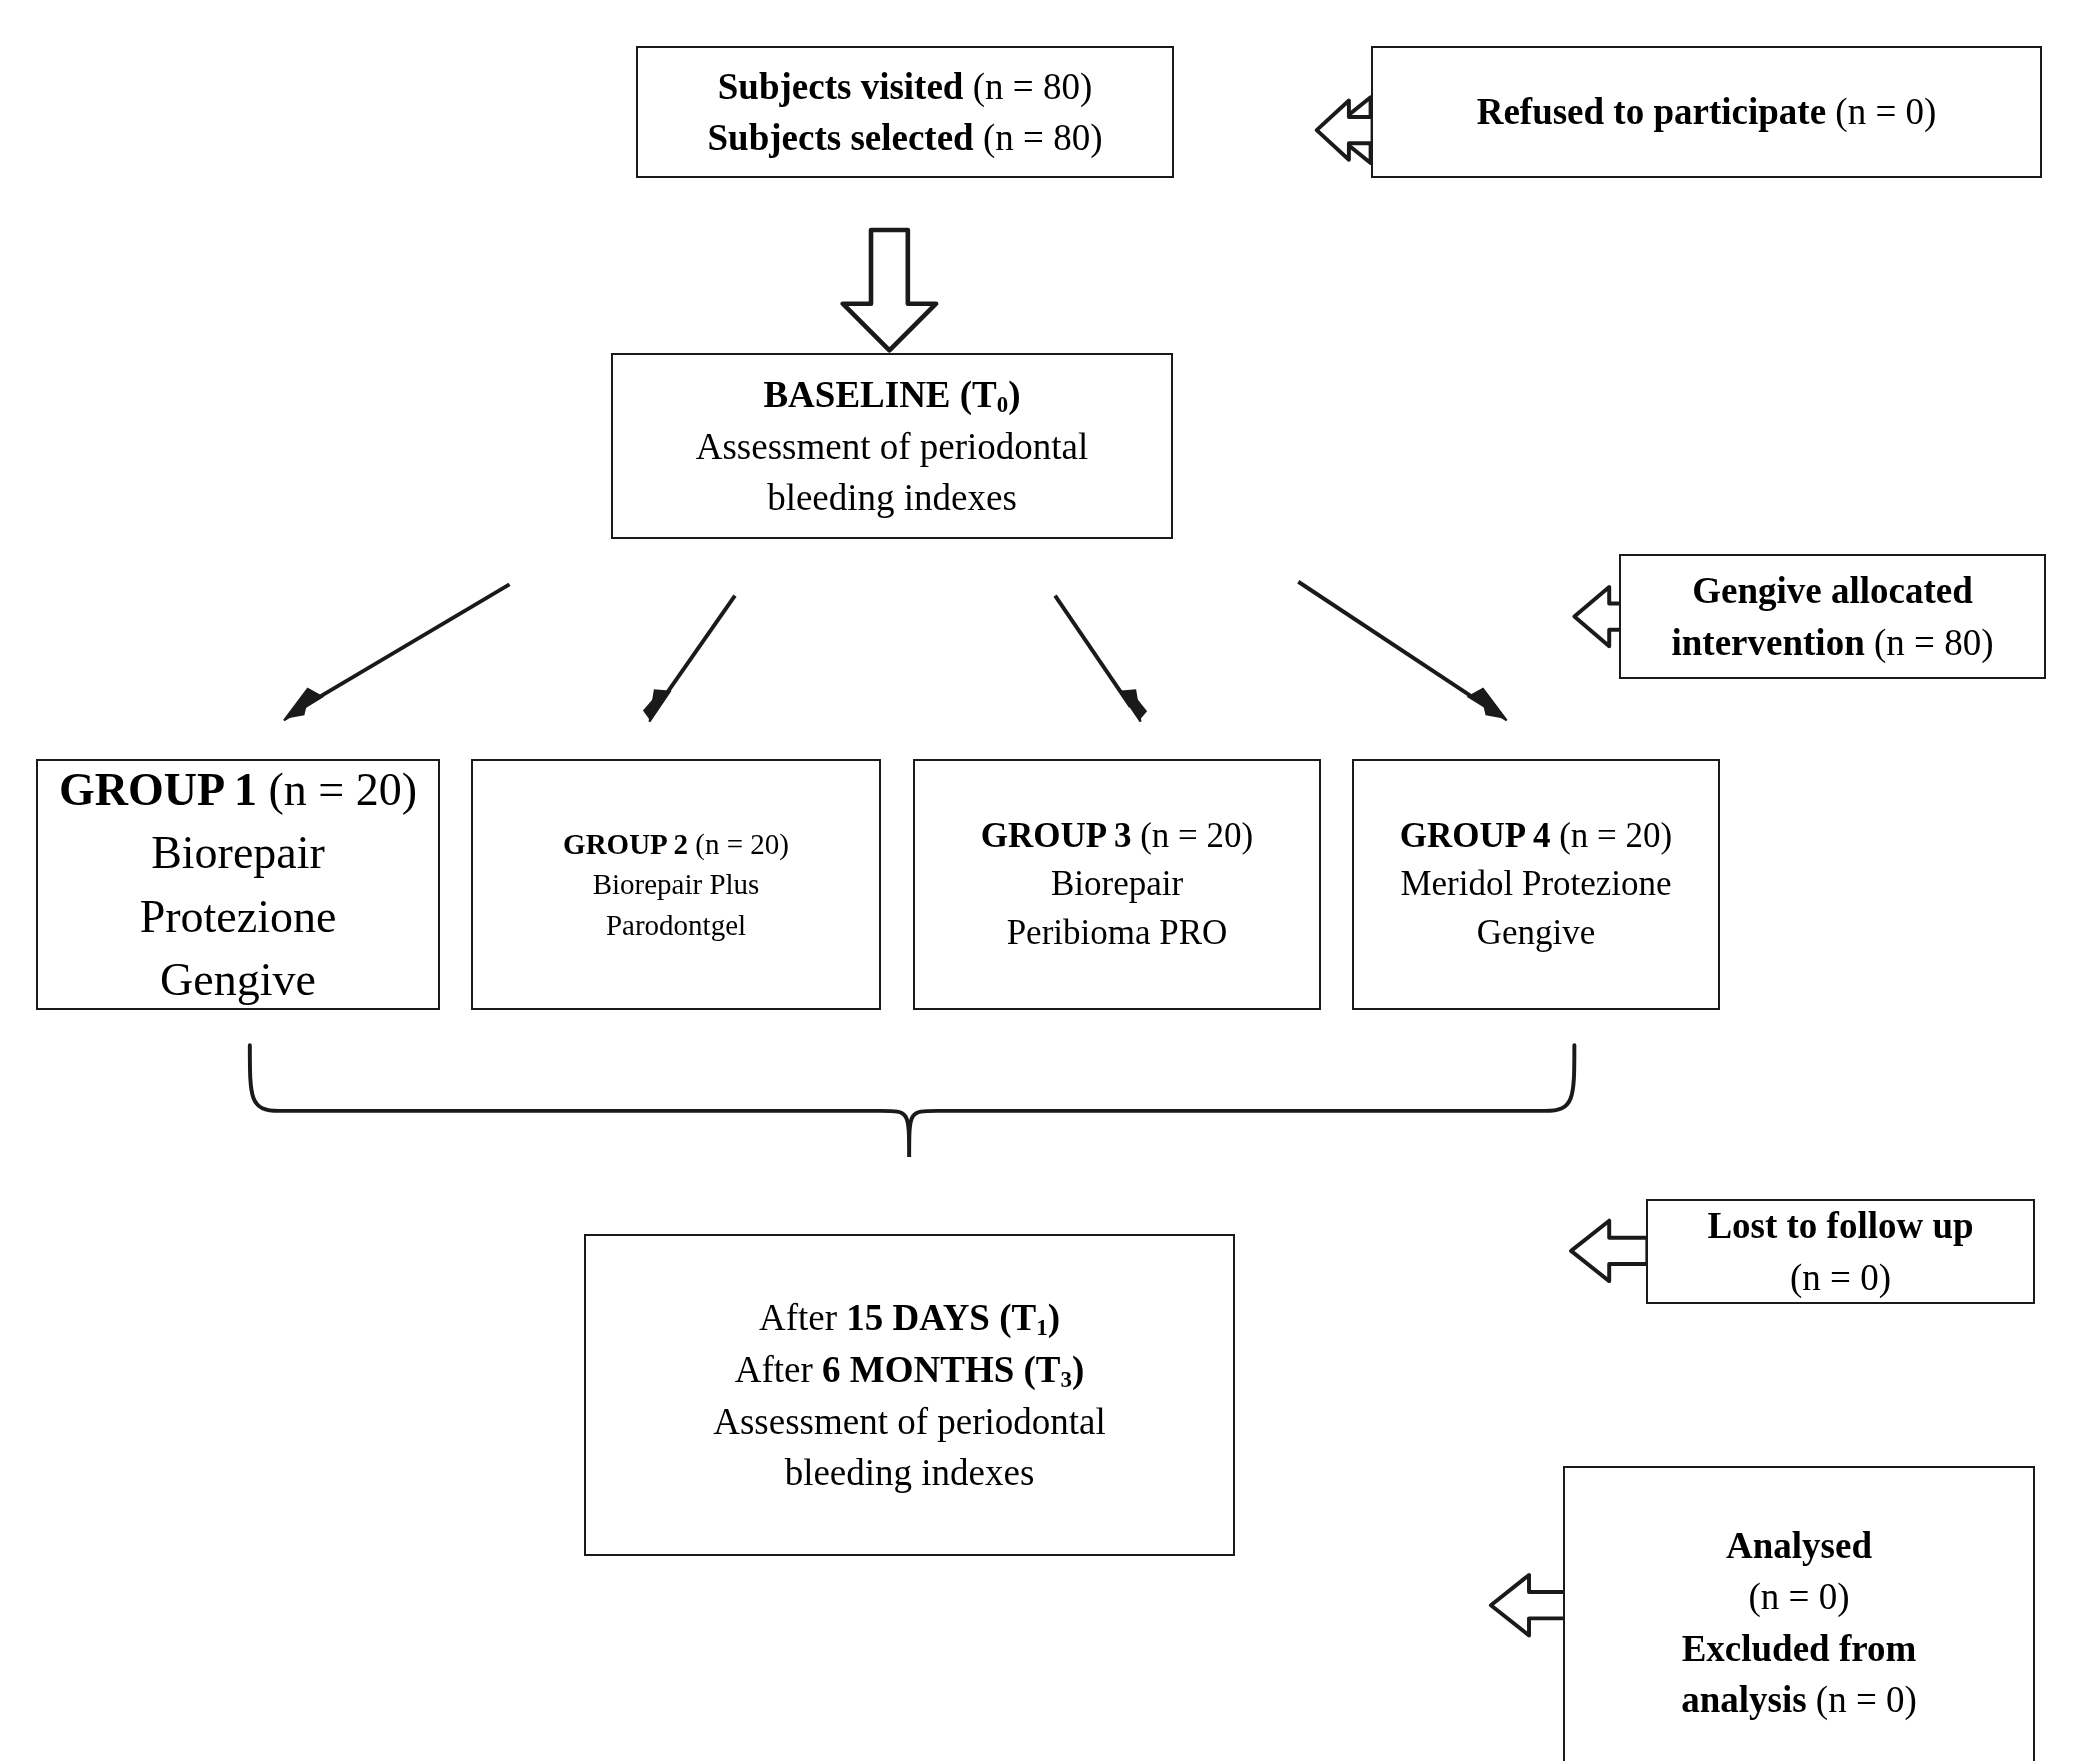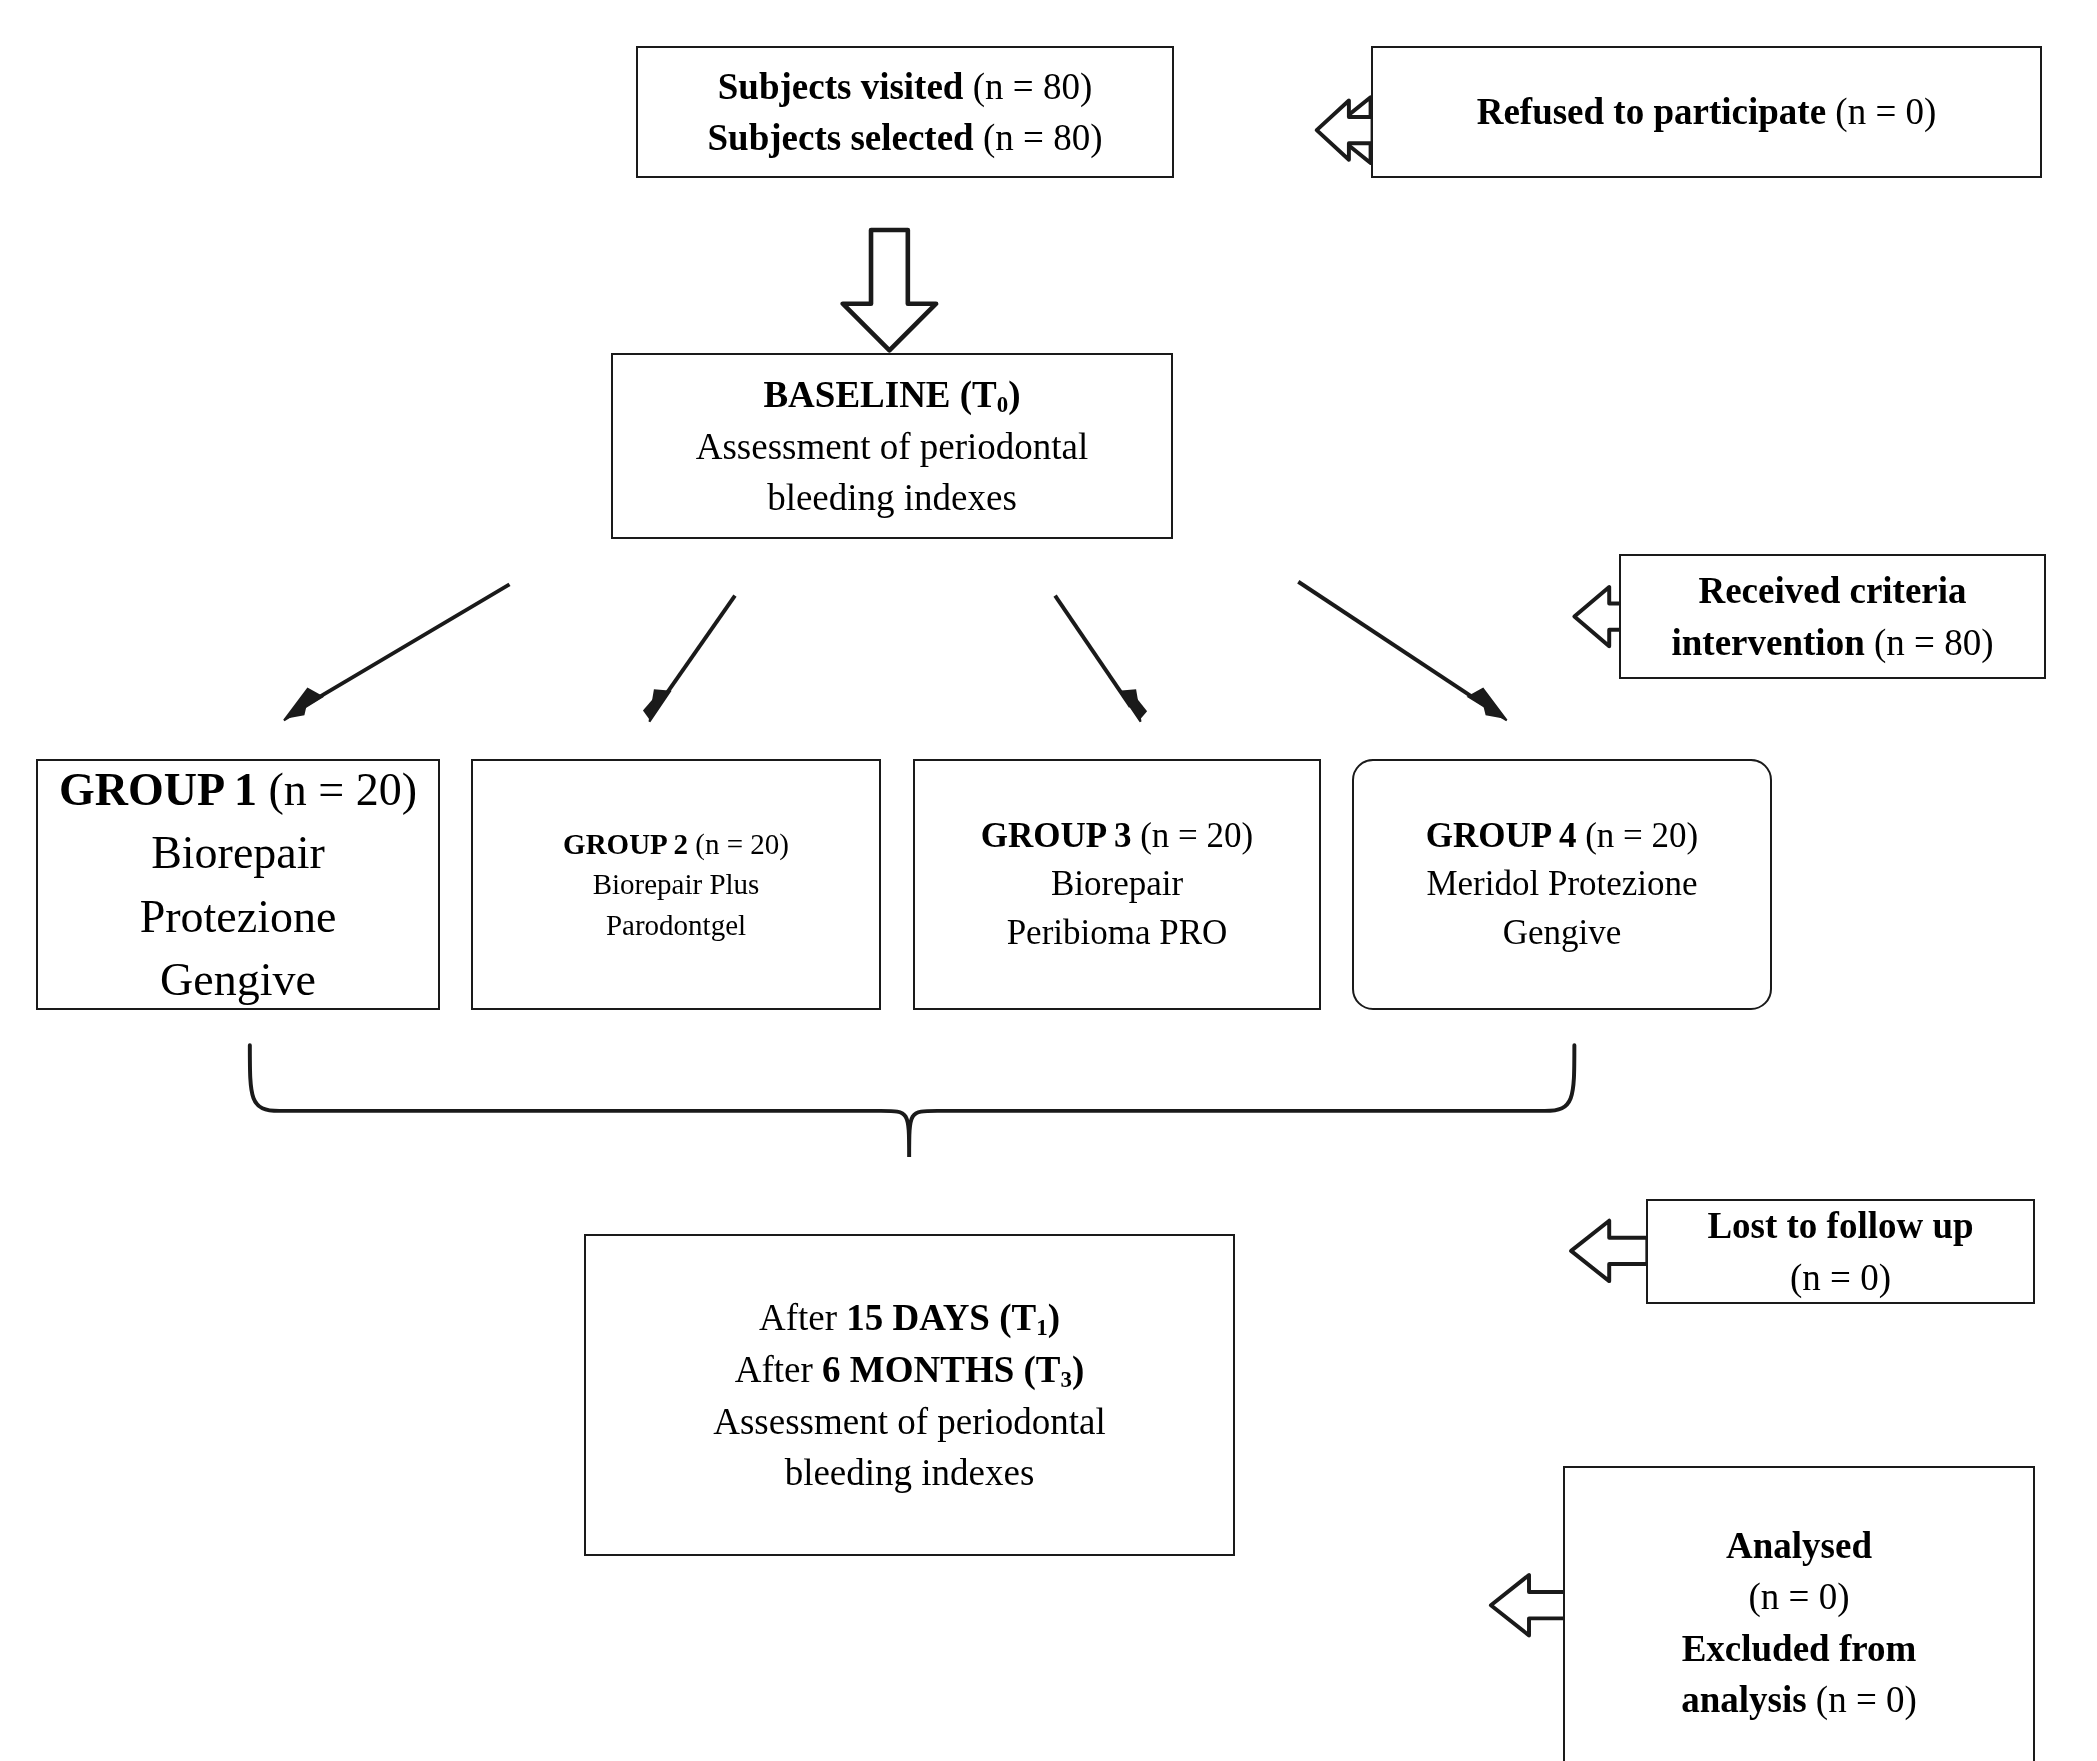--- a/index.html
+++ b/index.html
@@ -35,21 +35,21 @@
 
   
   #box-screened   { left: 636px;  top: 46px;   width: 538px;  height: 132px;  font-size: 37px; text-align: center; }
   #box-excluded   { left: 1371px; top: 46px;   width: 671px; height: 132px;  font-size: 37px; }
   #box-baseline   { left: 611px;  top: 353px;  width: 562px;  height: 186px;  font-size: 37px; }
   #box-allocation { left: 1619px; top: 554px;  width: 427px;  height: 125px;  font-size: 37px; }
 
   #box-group-1 { left: 36px;   top: 759px; width: 404px; height: 251px; font-size: 46px; }
   #box-group-2 { left: 471px;  top: 759px; width: 410px; height: 251px; font-size: 29px; }
   #box-group-3 { left: 913px; top: 759px; width: 408px; height: 251px; font-size: 35px; }
-  #box-group-4 { left: 1352px; top: 759px; width: 420px; height: 251px; font-size: 35px; border-radius: 21px; }
+  #box-group-4 { left: 1352px; top: 759px; width: 368px; height: 251px; font-size: 35px; }
 
   #box-followup  { left: 584px;  top: 1234px; width: 651px;  height: 322px;  font-size: 37px; }
   #box-lost      { left: 1646px; top: 1199px; width: 389px;  height: 105px;  font-size: 37px; }
   #box-analysed  { left: 1563px; top: 1466px; width: 472px;  height: 313px;  font-size: 37px; }
 
   
   #links {
     position: absolute;
     left: 0; top: 0;
     width: 2097px;
@@ -112,21 +112,21 @@
     <span class="ln"><b class="b">Refused to participate</b><span class="n"> (n = 0)</span></span>
   </div>
 
   <div class="box" id="box-baseline">
     <span class="ln"><b class="b"><span>BASELINE (T</span><sub>0</sub><span>)</span></b></span>
     <span class="ln n">Assessment of periodontal</span>
     <span class="ln n">bleeding indexes</span>
   </div>
 
   <div class="box" id="box-allocation">
-    <span class="ln"><b class="b">Received criteria</b><span class="n"></span></span>
+    <span class="ln"><b class="b">Gengive allocated</b><span class="n"></span></span>
     <span class="ln"><b class="b">intervention</b><span class="n"> (n = 80)</span></span>
   </div>
 
   <div class="box" id="box-group-1">
     <span class="ln"><b class="b">GROUP 1</b><span class="n"> (n = 20)</span></span>
     <span class="ln n">Biorepair</span>
     <span class="ln n">Protezione</span>
     <span class="ln n">Gengive</span>
   </div>
 

